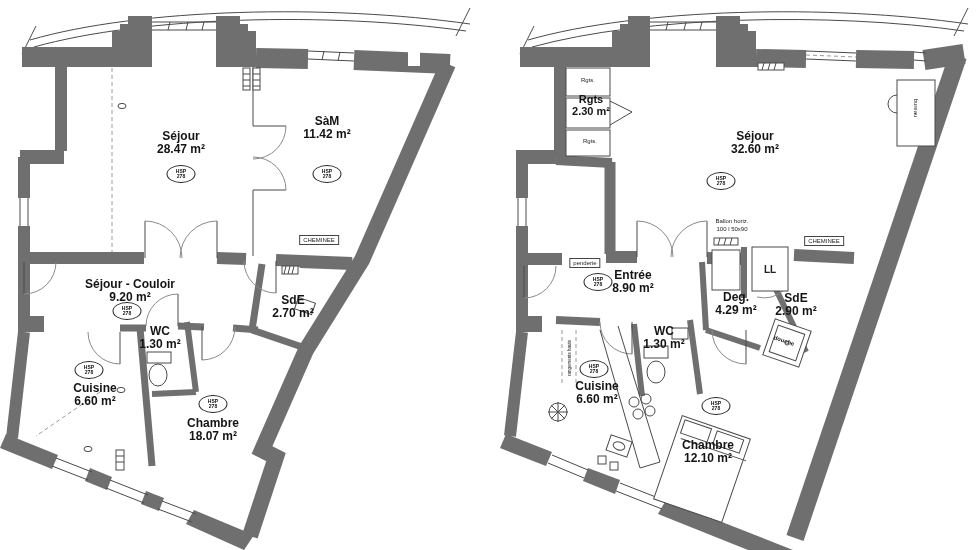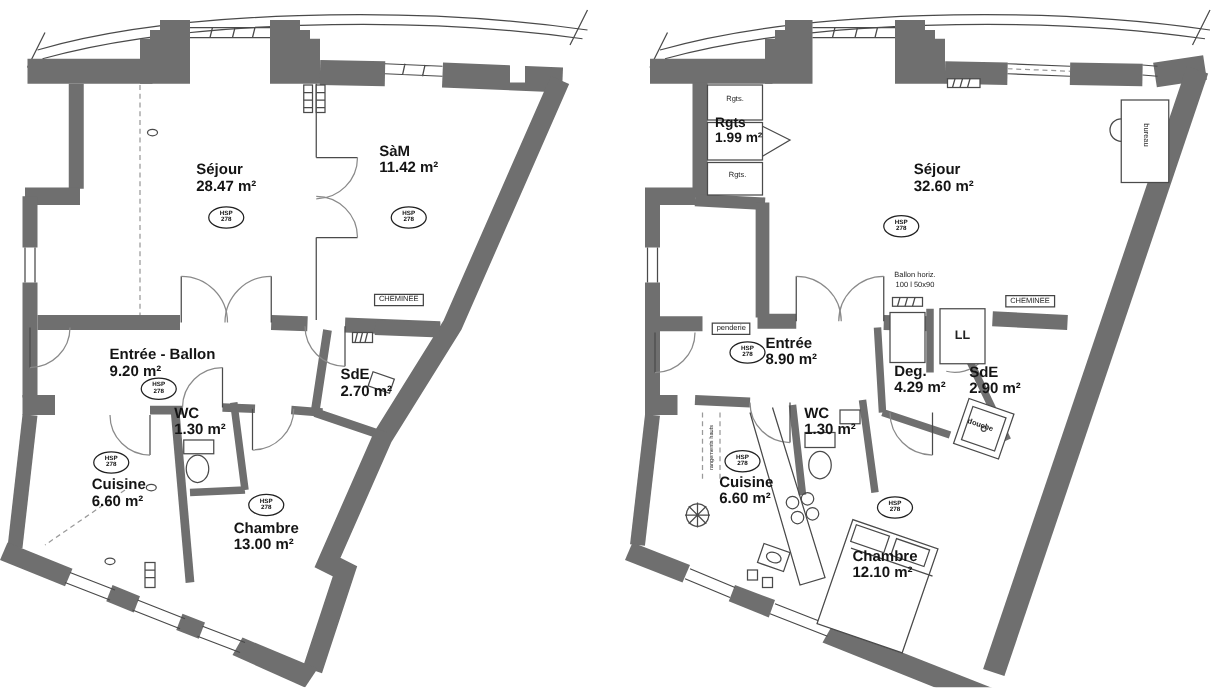--- a/index.html
+++ b/index.html
@@ -8,21 +8,21 @@
   svg{position:absolute;left:0;top:0}
   .wall{stroke:var(--wall,#6f6f6f);fill:none;stroke-linecap:butt}
   .w20{stroke-width:20}.w18{stroke-width:18}.w16{stroke-width:16}.w14{stroke-width:14}
   .w12{stroke-width:12}.w11{stroke-width:11}.w10{stroke-width:10}.w8{stroke-width:8}
   .w7{stroke-width:7}.w6{stroke-width:6}
   .wfill{fill:var(--wall,#6f6f6f);stroke:none}
   .thin{stroke:#4a4a4a;stroke-width:1;fill:none}
   .thinw{stroke:#4a4a4a;stroke-width:1;fill:#fff}
   .dash{stroke:#9a9a9a;stroke-width:1;fill:none;stroke-dasharray:4 3}
   .arc{stroke:#8a8a8a;stroke-width:1;fill:none}
-  .plan-label{position:absolute;transform:translate(-50%,-50%);
+  .plan-label{position:absolute;transform:translate(-50%,-50%);text-align:center;
               font-size:12px;font-weight:700;color:#141414;line-height:1.12;white-space:nowrap}
   .small-label{position:absolute;transform:translate(-50%,-50%);font-size:6px;color:#222;
                white-space:nowrap;text-align:center;line-height:1.1}
   .box-label{position:absolute;transform:translate(-50%,-50%);font-size:6px;color:#222;
              border:1px solid #444;background:#fff;padding:0 3px;line-height:8px;white-space:nowrap}
   .hsp{position:absolute;transform:translate(-50%,-50%);width:27px;height:16px;
        border:1px solid #222;border-radius:50%;display:flex;flex-direction:column;
        align-items:center;justify-content:center;background:#fff;
        font-size:5px;font-weight:700;line-height:5px;color:#111}
   .rot90{transform:translate(-50%,-50%) rotate(90deg)}
@@ -254,38 +254,38 @@
 
 <div class="plan-label" style="left:181px;top:143px">
   <div>Séjour</div>
       <div class="area">28.47 m²</div>
 </div>
 <div class="plan-label" style="left:327px;top:128px">
   <div>SàM</div>
       <div class="area">11.42 m²</div>
 </div>
 <div class="plan-label" style="left:130px;top:291px">
-  <div>Entrée - Ballon</div>
+  <div>Séjour - Couloir</div>
       <div class="area">9.20 m²</div>
 </div>
 <div class="plan-label" style="left:293px;top:307px">
   <div>SdE</div>
       <div class="area">2.70 m²</div>
 </div>
 <div class="plan-label" style="left:160px;top:338px">
   <div>WC</div>
       <div class="area">1.30 m²</div>
 </div>
 <div class="plan-label" style="left:95px;top:395px">
   <div>Cuisine</div>
       <div class="area">6.60 m²</div>
 </div>
 <div class="plan-label" style="left:213px;top:430px">
   <div>Chambre</div>
-      <div class="area">13.00 m²</div>
+      <div class="area">18.07 m²</div>
 </div>
 
 <div class="hsp" style="left:181px;top:174px">
   <span>HSP</span>
       <span>278</span>
     </div>
 <div class="hsp" style="left:327px;top:174px">
   <span>HSP</span>
       <span>278</span>
     </div>
@@ -298,21 +298,21 @@
       <span>278</span>
     </div>
 <div class="hsp" style="left:213px;top:404px">
   <span>HSP</span>
       <span>278</span>
     </div>
 <div class="box-label" style="left:319px;top:240px">CHEMINEE</div>
 
 <div class="plan-label" style="left:591px;top:105px;font-size:11px">
   <div>Rgts</div>
-      <div class="area">1.99 m²</div>
+      <div class="area">2.30 m²</div>
 </div>
 <div class="plan-label" style="left:755px;top:143px">
   <div>Séjour</div>
       <div class="area">32.60 m²</div>
 </div>
 <div class="plan-label" style="left:633px;top:282px">
   <div>Entrée</div>
       <div class="area">8.90 m²</div>
 </div>
 <div class="plan-label" style="left:736px;top:304px">

